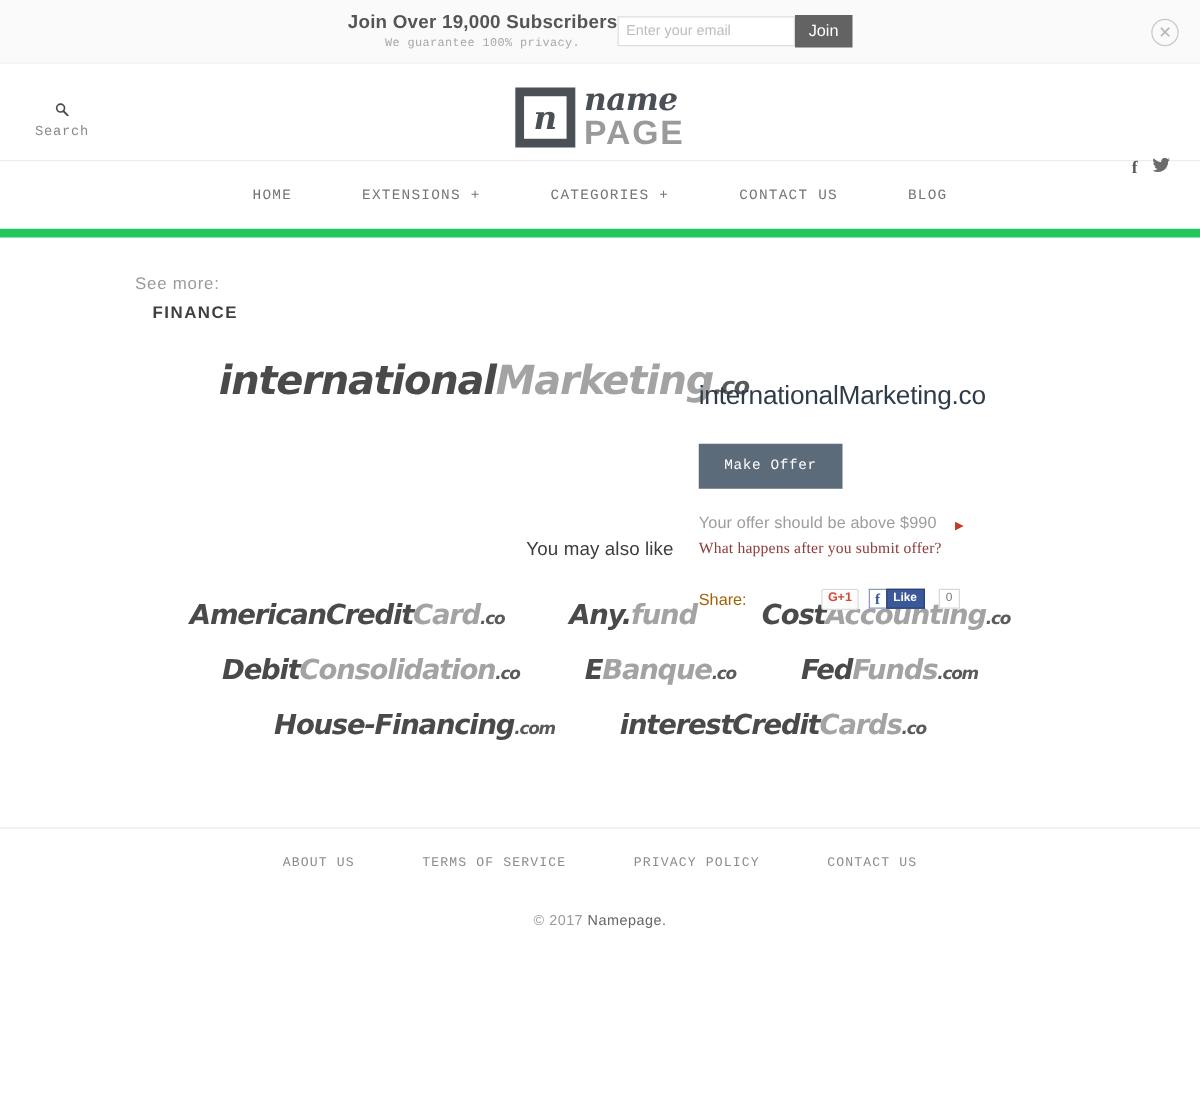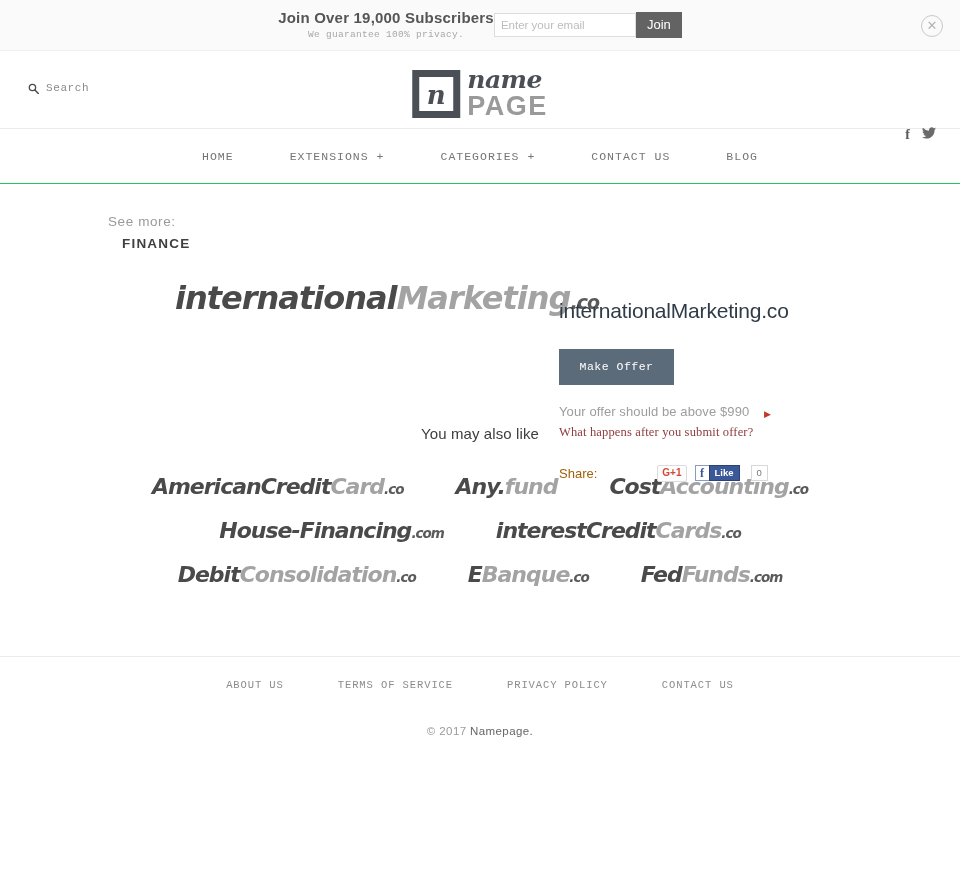--- a/index.html
+++ b/index.html
@@ -95,20 +95,21 @@
     border-bottom: 1px solid #ececec;
   }
   .search-box {
     position: absolute;
     left: 28px;
     top: 31px;
     display: flex;
     align-items: center;
     gap: 7px;
     cursor: pointer;
+    flex-direction: column;
   }
   .search-icon {
     width: 11px;
     height: 11px;
     display: block;
   }
   .search-label {
     font-family: "Liberation Mono", monospace;
     font-size: 11px;
     color: #8a8a8a;
@@ -190,21 +191,21 @@
   .fb-glyph {
     font-family: "Liberation Serif", serif;
     font-weight: bold;
     font-size: 14px;
     color: #5a5a5a;
   }
 
   
   .main-nav {
     height: 54px;
-    border-bottom: 1px solid #22c55e;
+    border-bottom: 7px solid #22c55e;
     display: flex;
     align-items: center;
     justify-content: center;
     gap: 0;
     background: #fff;
   }
   .nav-item {
     font-family: "Liberation Mono", monospace;
     font-size: 11.5px;
     color: #757575;
@@ -531,28 +532,28 @@
   <div class="also-like">
     <h2 class="also-title">You may also like</h2>
 
     <div class="also-row">
       <a class="also-dn dn" href="#"><span class="p1">AmericanCredit</span><span class="p2">Card</span><span class="tld">.co</span></a>
       <a class="also-dn dn" href="#"><span class="p1">Any.</span><span class="p2">fund</span><span class="tld"></span></a>
       <a class="also-dn dn" href="#"><span class="p1">Cost</span><span class="p2">Accounting</span><span class="tld">.co</span></a>
     </div>
 
     <div class="also-row">
-      <a class="also-dn dn" href="#"><span class="p1">House-Financing</span><span class="p2"></span><span class="tld">.com</span></a>
-      <a class="also-dn dn" href="#"><span class="p1">interestCredit</span><span class="p2">Cards</span><span class="tld">.co</span></a>
-    </div>
-
-    <div class="also-row">
       <a class="also-dn dn" href="#"><span class="p1">Debit</span><span class="p2">Consolidation</span><span class="tld">.co</span></a>
       <a class="also-dn dn" href="#"><span class="p1">E</span><span class="p2">Banque</span><span class="tld">.co</span></a>
       <a class="also-dn dn" href="#"><span class="p1">Fed</span><span class="p2">Funds</span><span class="tld">.com</span></a>
+    </div>
+
+    <div class="also-row">
+      <a class="also-dn dn" href="#"><span class="p1">House-Financing</span><span class="p2"></span><span class="tld">.com</span></a>
+      <a class="also-dn dn" href="#"><span class="p1">interestCredit</span><span class="p2">Cards</span><span class="tld">.co</span></a>
     </div>
   </div>
 </div>
 
 <div class="footer">
   <div class="footer-nav">
     <a class="footer-link" href="#">ABOUT US</a>
     <a class="footer-link" href="#">TERMS OF SERVICE</a>
     <a class="footer-link" href="#">PRIVACY POLICY</a>
     <a class="footer-link" href="#">CONTACT US</a>

